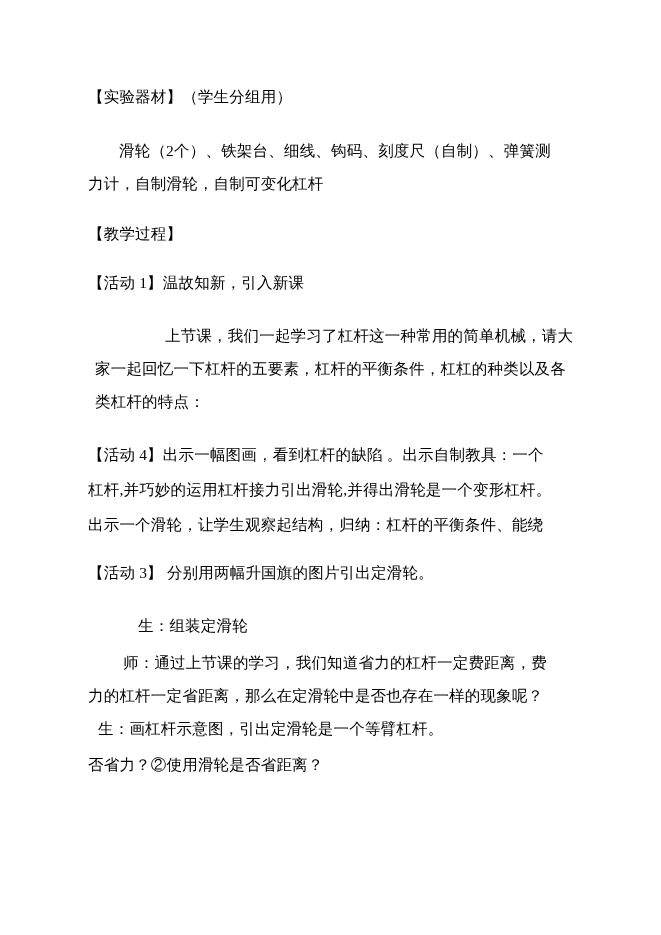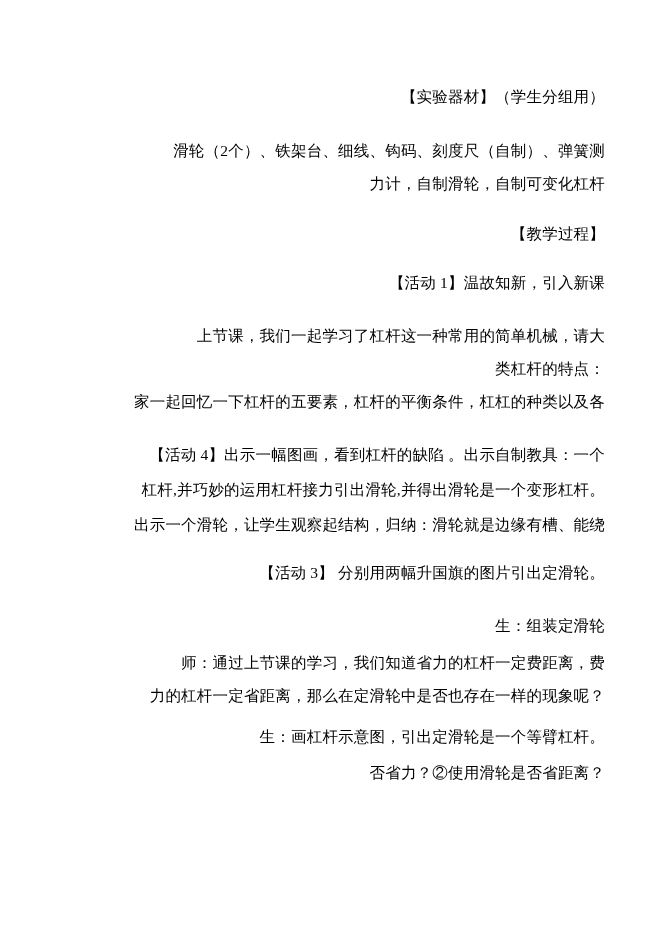--- a/index.html
+++ b/index.html
@@ -10,21 +10,20 @@
     background: #ffffff;
   }
   .page {
     position: relative;
     width: 661px;
     height: 935px;
     margin: 0;
     overflow: hidden;
     box-sizing: border-box;
     font-family: "Liberation Serif", serif;
-    text-align: right;
   }
   .content {
     padding: 80px 56px 0 88px;
   }
   .block {
     margin: 0;
   }
   .line {
     font-size: 15.5px;
     line-height: 33px;
@@ -45,38 +44,38 @@
         <div class="line" style="line-height: 33px; text-indent: 0px;">力计，自制滑轮，自制可变化杠杆</div>
       </div>
       <div class="block" style="margin-top: 17px;">
         <div class="line" style="line-height: 33px; text-indent: 0px;">【教学过程】</div>
       </div>
       <div class="block" style="margin-top: 16px;">
         <div class="line" style="line-height: 33px; text-indent: 0px;">【活动 1】温故知新，引入新课</div>
       </div>
       <div class="block" style="margin-top: 20px; margin-left: 7px;">
         <div class="line" style="line-height: 33px; text-indent: 70px;">上节课，我们一起学习了杠杆这一种常用的简单机械，请大</div>
+        <div class="line" style="line-height: 33px; text-indent: 0px;">家一起回忆一下杠杆的五要素，杠杆的平衡条件，杠杠的种类以及各</div>
         <div class="line" style="line-height: 33px; text-indent: 0px;">类杠杆的特点：</div>
-        <div class="line" style="line-height: 33px; text-indent: 0px;">家一起回忆一下杠杆的五要素，杠杆的平衡条件，杠杠的种类以及各</div>
       </div>
       <div class="block" style="margin-top: 19px;">
         <div class="line" style="line-height: 35px; text-indent: 0px;">【活动 4】出示一幅图画，看到杠杆的缺陷 。出示自制教具：一个</div>
         <div class="line" style="line-height: 35px; text-indent: 0px;">杠杆,并巧妙的运用杠杆接力引出滑轮,并得出滑轮是一个变形杠杆。</div>
-        <div class="line" style="line-height: 35px; text-indent: 0px;">出示一个滑轮，让学生观察起结构，归纳：滑轮就是边缘有槽、能绕</div>
+        <div class="line" style="line-height: 35px; text-indent: 0px;">出示一个滑轮，让学生观察起结构，归纳：杠杆的平衡条件、能绕</div>
       </div>
       <div class="block" style="margin-top: 14px;">
         <div class="line" style="line-height: 33px; text-indent: 0px;">【活动 3】 分别用两幅升国旗的图片引出定滑轮。</div>
       </div>
       <div class="block" style="margin-top: 20px;">
         <div class="line" style="line-height: 33px; text-indent: 50px;">生：组装定滑轮</div>
       </div>
       <div class="block" style="margin-top: 4px;">
         <div class="line" style="line-height: 33px; text-indent: 35px;">师：通过上节课的学习，我们知道省力的杠杆一定费距离，费</div>
         <div class="line" style="line-height: 33px; text-indent: 0px;">力的杠杆一定省距离，那么在定滑轮中是否也存在一样的现象呢？</div>
       </div>
-      <div class="block" style="margin-top: 8px;">
+      <div class="block" style="margin-top: 0px;">
         <div class="line" style="line-height: 33px; text-indent: 10px;">生：画杠杆示意图，引出定滑轮是一个等臂杠杆。</div>
       </div>
       <div class="block" style="margin-top: 3px;">
         <div class="line" style="line-height: 33px; text-indent: 0px;">否省力？②使用滑轮是否省距离？</div>
       </div>
     </div>
 </div>
 
 </body></html>

